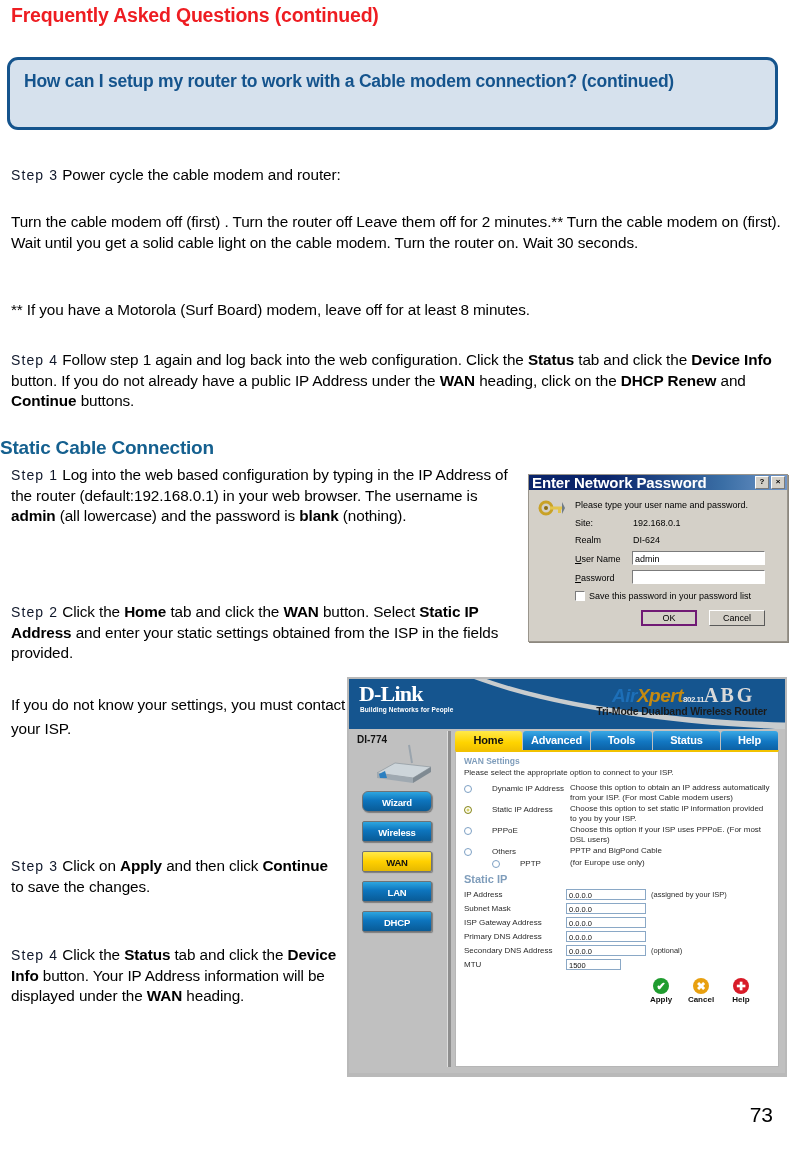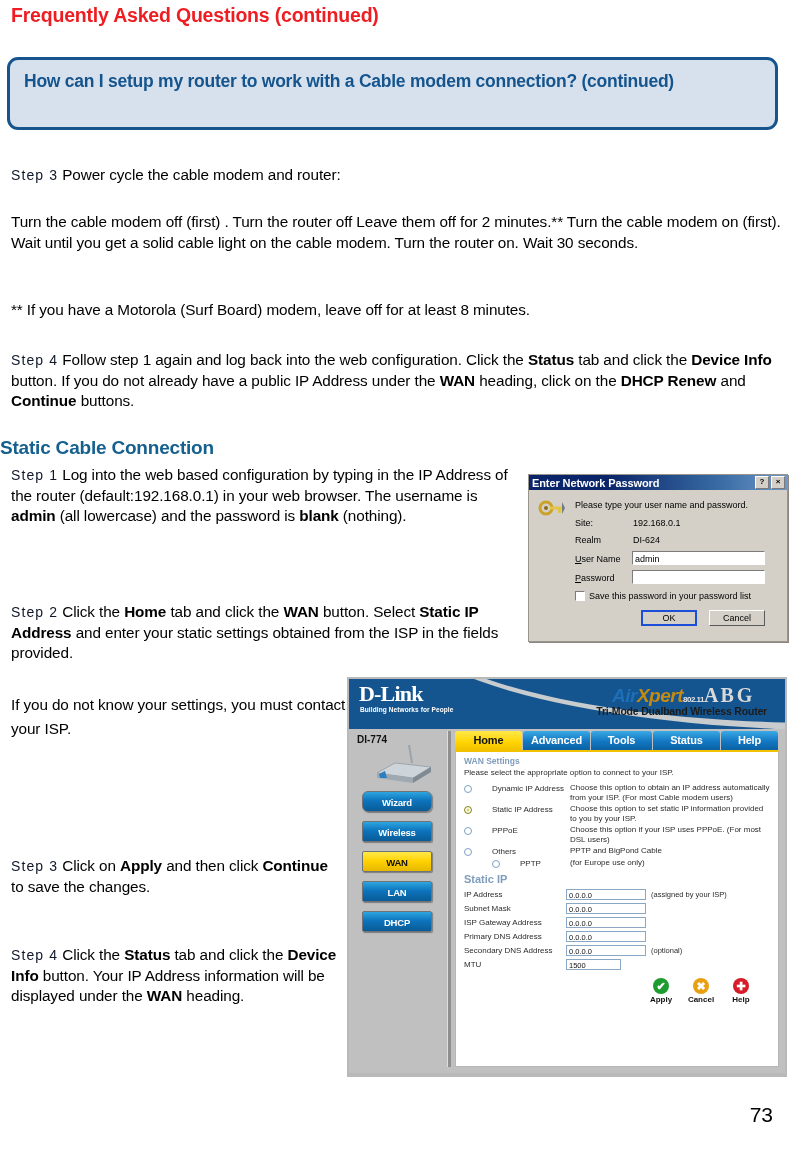--- a/index.html
+++ b/index.html
@@ -111,21 +111,21 @@
   .win-titlebar {
     height: 15px;
     background: linear-gradient(to right, #0a246a 0%, #0a246a 30%, #3a6ea5 75%, #7196c8 100%);
     display: flex;
     align-items: center;
     padding: 0 2px 0 3px;
     box-sizing: border-box;
   }
   .win-title {
     color: #fff;
-    font-size: 11px;
+    font-size: 15px;
     font-weight: bold;
     flex: 1;
     letter-spacing: -0.1px;
   }
   .win-btns { display: flex; gap: 2px; }
   .win-btn {
     width: 12px; height: 11px;
     background: #d4d0c8;
     border: 1px solid;
     border-color: #ffffff #7b7b7b #7b7b7b #ffffff;
@@ -173,21 +173,21 @@
     width: 56px; height: 16px;
     background: #d4d0c8;
     border: 1px solid;
     border-color: #ffffff #5a5a5a #5a5a5a #ffffff;
     font-size: 9px;
     text-align: center;
     line-height: 14px;
     color: #000;
     box-sizing: border-box;
   }
-  .dlg-button.default { border: 2px solid #1d4ed8; line-height: 12px; }
+  .dlg-button.default { border: 2px solid #701a75; line-height: 12px; }
   .u { text-decoration: underline; }
 
   
   .router-shot {
     position: absolute;
     left: 347px; top: 677px;
     width: 440px; height: 400px;
     background: #b9b9b9;
     overflow: hidden;
   }

